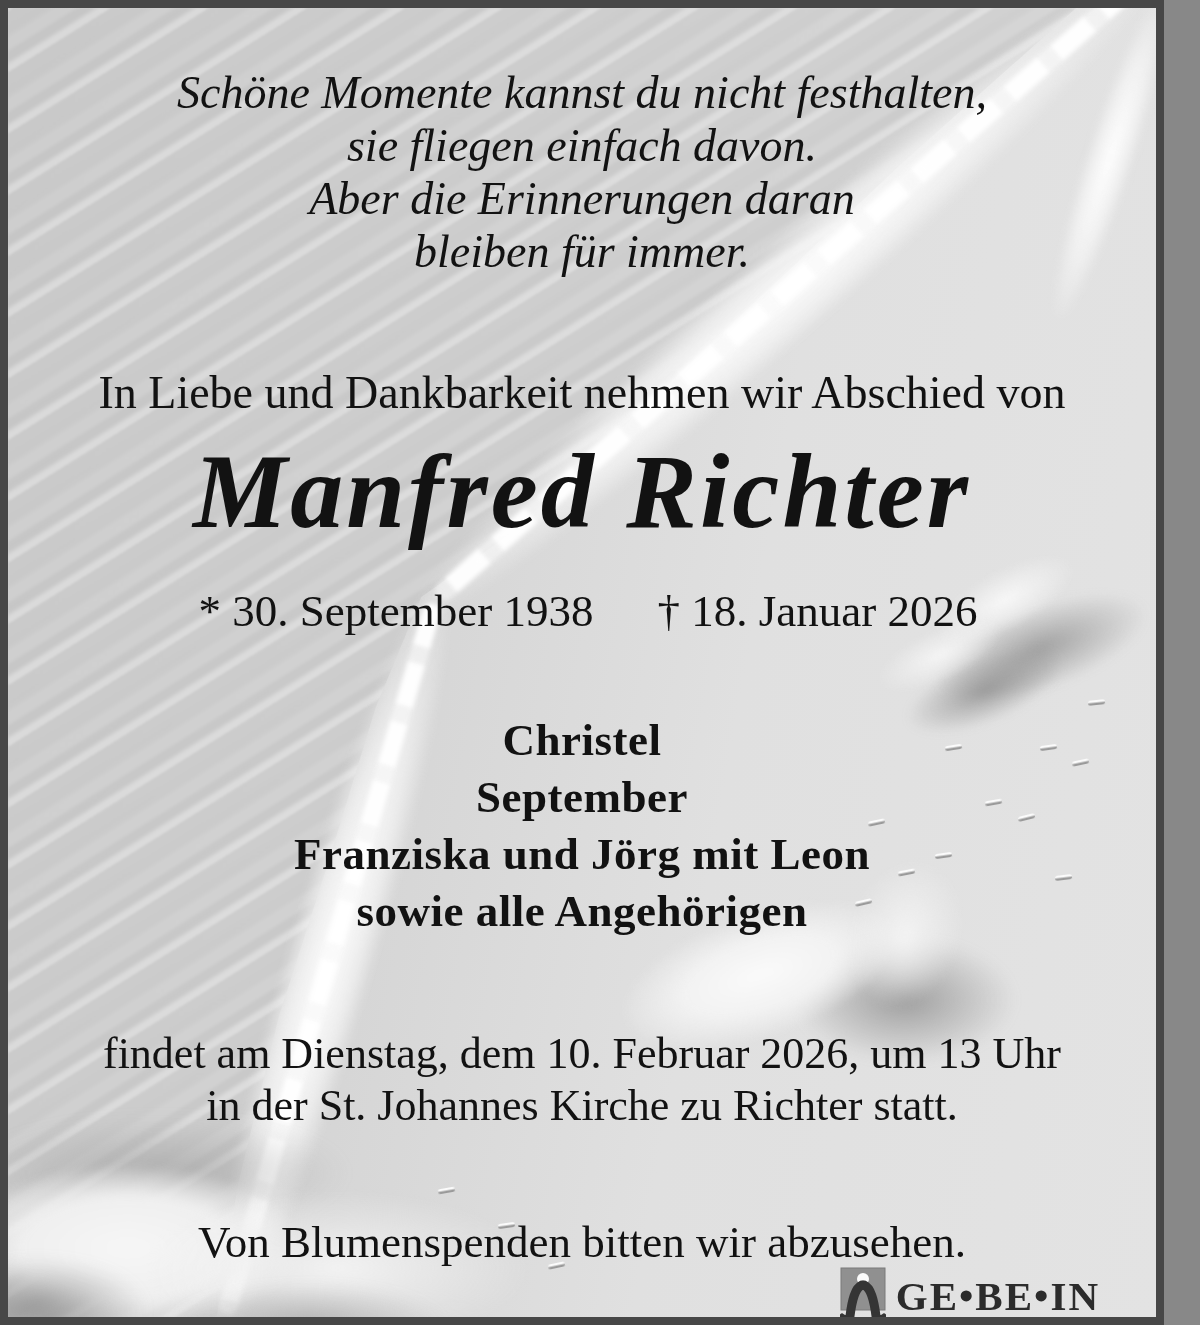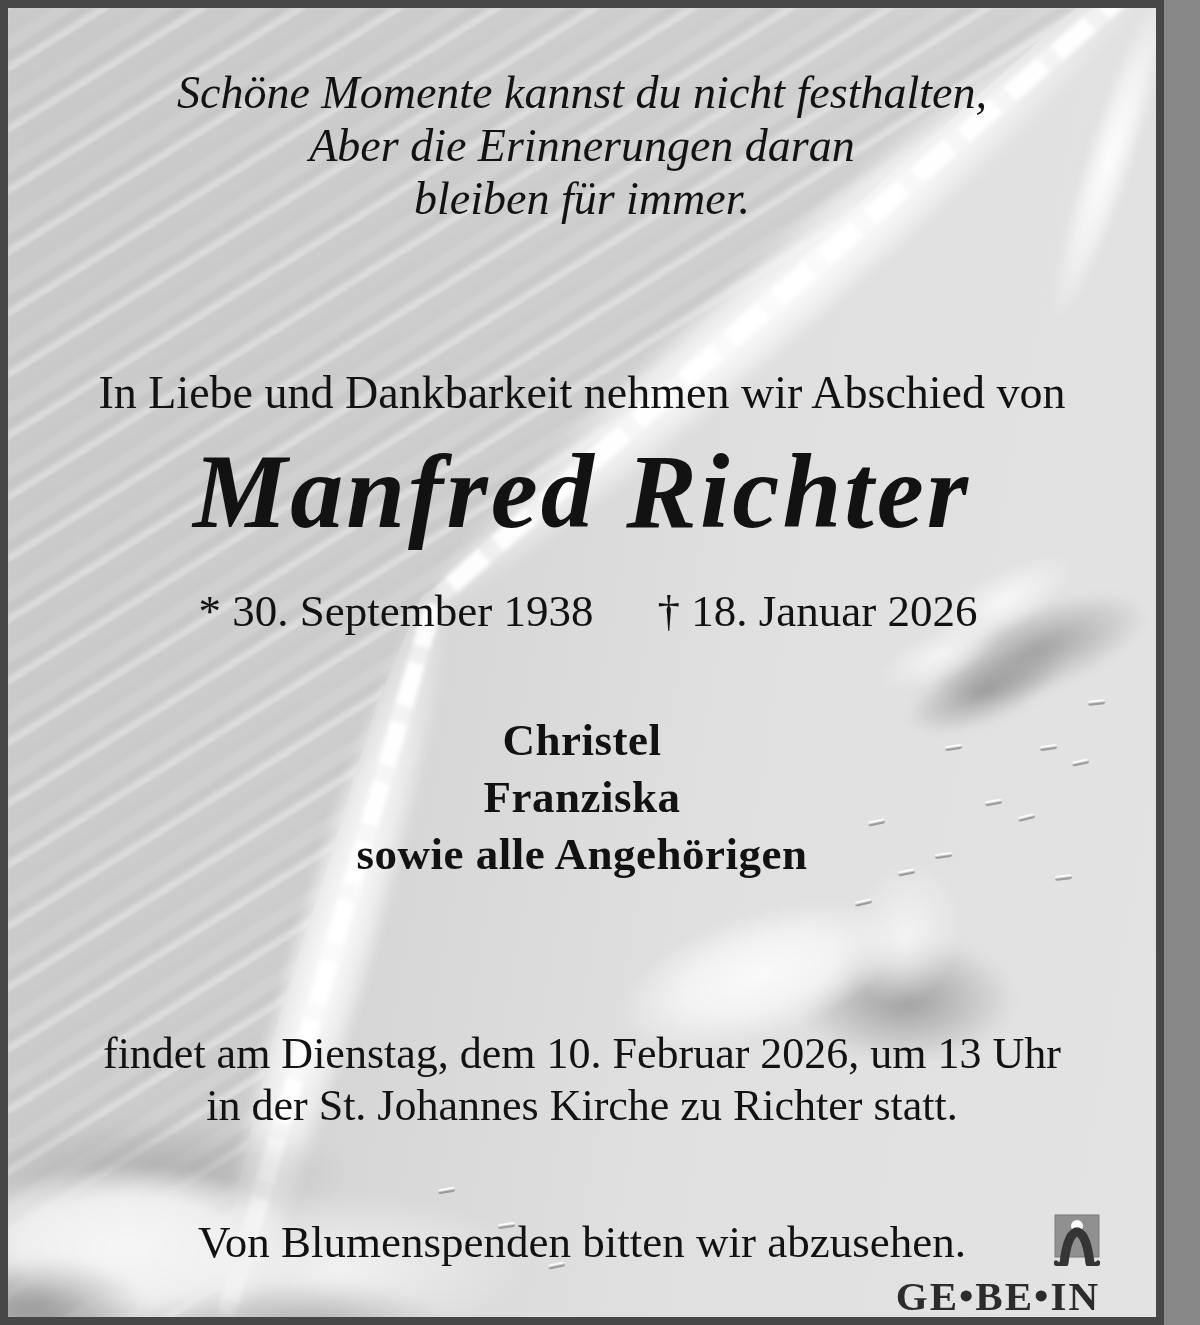--- a/index.html
+++ b/index.html
@@ -58,21 +58,21 @@
   .name  { top: 420px; font-size: 106px; line-height: 1.2; font-weight: bold;
            font-style: italic; letter-spacing: 3px; margin: 0; }
   .dates { top: 577px; font-size: 45px; display: flex; justify-content: center; gap: 64px; padding-left: 12px; }
   .mourners { top: 704px; font-size: 45px; line-height: 57px; font-weight: bold; letter-spacing: 0.5px; }
   .service  { top: 1020px; font-size: 44px; line-height: 52px; }
   .flowers  { top: 1208px; font-size: 45px; }
   .line { white-space: nowrap; }
   
   .publisher {
     position: absolute; right: 56px; bottom: -2px;
-    display: flex; align-items: flex-end; gap: 10px; z-index: 5; flex-direction: column;
+    display: flex; align-items: flex-end; gap: 10px; z-index: 5;
   }
   .logo-mark { display: block; width: 46px; height: 52px; }
   .logo-text {
     font-weight: bold; font-size: 41px; line-height: 1;
     letter-spacing: 2px; color: #2c2c2c; padding-bottom: 2px;
   }
 </style>
 </head>
 <body>
 
@@ -128,36 +128,38 @@
     <div class="speck" style="left:847px;  top:892px; transform:rotate(-13deg);"></div>
     <div class="speck" style="left:937px;  top:737px; transform:rotate(-9deg);"></div>
     <div class="speck" style="left:860px;  top:812px; transform:rotate(-12deg);"></div>
     <div class="speck" style="left:430px;  top:1180px; transform:rotate(-10deg);"></div>
     <div class="speck" style="left:490px;  top:1215px; transform:rotate(-8deg);"></div>
     <div class="speck" style="left:540px;  top:1255px; transform:rotate(-12deg);"></div>
   </div>
 
   <div class="txt quote">
     <div class="line">Schöne Momente kannst du nicht festhalten,</div>
+    <div class="line">sie fliegen einfach davon.</div>
     <div class="line">Aber die Erinnerungen daran</div>
     <div class="line">bleiben für immer.</div>
   </div>
 
   <div class="txt intro line">In Liebe und Dankbarkeit nehmen wir Abschied von</div>
 
   <h1 class="txt name line">Manfred Richter</h1>
 
   <div class="txt dates">
     <span class="line"><span>*</span>&nbsp;<span>30. September 1938</span></span>
     <span class="line"><span>†</span>&nbsp;<span>18. Januar 2026</span></span>
   </div>
 
   <div class="txt mourners">
     <div class="line">Christel</div>
-    <div class="line">Franziska</div>
+    <div class="line">September</div>
+    <div class="line">Franziska und Jörg mit Leon</div>
     <div class="line">sowie alle Angehörigen</div>
   </div>
 
   <div class="txt service">
     <div class="line">findet am Dienstag, dem 10. Februar 2026, um 13 Uhr</div>
     <div class="line">in der St. Johannes Kirche zu Richter statt.</div>
   </div>
 
   <div class="txt flowers line">Von Blumenspenden bitten wir abzusehen.</div>
 

